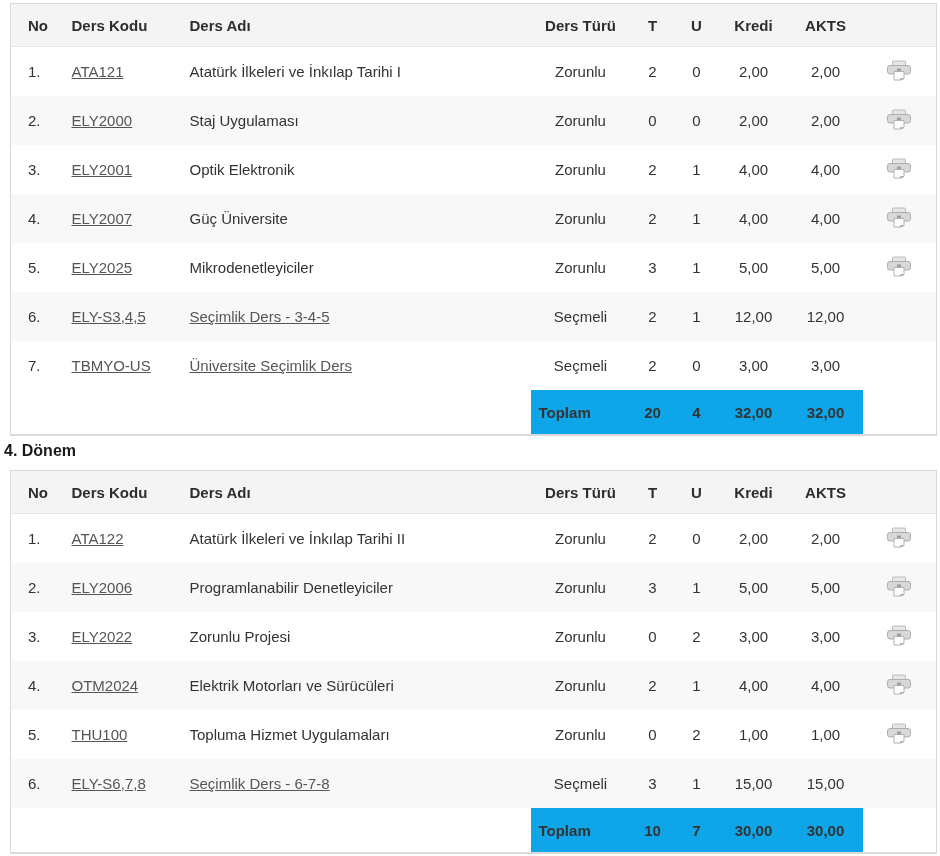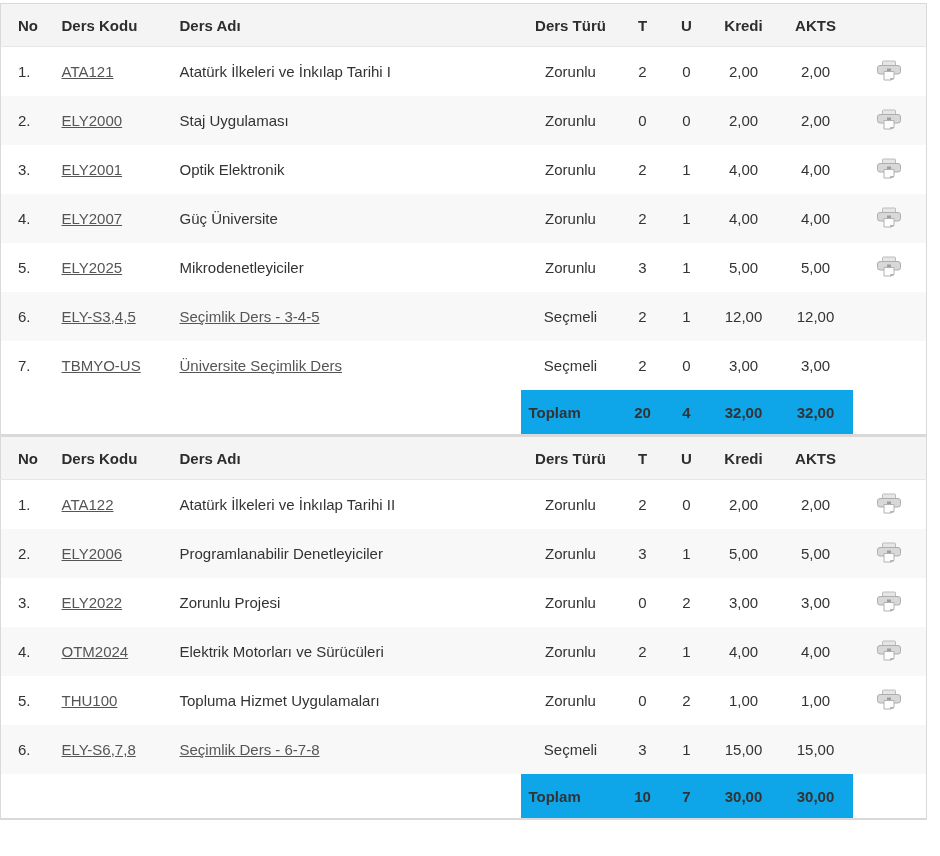--- a/index.html
+++ b/index.html
@@ -1,20 +1,20 @@
 <!DOCTYPE html>
 <html><head>
 <meta charset="utf-8">
 <style>
   html,body{margin:0;padding:0;background:#fff;}
   body{width:940px;font-family:"Liberation Sans",sans-serif;font-size:15px;color:#333;}
   .page{padding-top:3px;}
   .section-title{font-size:16px;font-weight:700;color:#191919;margin:0 0 9px 4px;line-height:20px;}
   section + section .section-title{margin-top:5px;}
-  table.course-table{border-collapse:collapse;table-layout:fixed;width:926px;
+  table.course-table{border-collapse:collapse;table-layout:fixed;width:926px;margin-left:10px;
     border:1px solid #d9d9d9;border-bottom-width:2px;}
   col.w-no{width:52px}col.w-code{width:118px}col.w-name{width:350px}col.w-type{width:100px}
   col.w-t{width:44px}col.w-u{width:44px}col.w-kredi{width:70px}col.w-akts{width:74px}col.w-print{width:74px}
   thead th{background:#f4f4f4;height:40px;font-weight:700;color:#2d2d2d;text-align:left;
     border-bottom:1px solid #e7e7e7;vertical-align:middle;font-size:15px;}
   tbody td{height:47px;vertical-align:middle;}
   tbody tr:nth-of-type(even) td{background:#f8f8f8;}
   tfoot td{height:42px;vertical-align:middle;font-weight:700;color:#333;}
   .c-no{padding-left:17px;}
   .c-code,.c-name{padding-left:9px;}
@@ -221,20 +221,21 @@
           <td class="total-bg c-num">4</td>
           <td class="total-bg c-num">32,00</td>
           <td class="total-bg c-num">32,00</td>
           <td></td>
         </tr>
       </tfoot>
     </table>
   </section>
 
   <section>
+    <h2 class="section-title">4. Dönem</h2>
     <table class="course-table">
       <colgroup>
         <col class="w-no">
           <col class="w-code">
           <col class="w-name">
           <col class="w-type">
         <col class="w-t">
           <col class="w-u">
           <col class="w-kredi">
           <col class="w-akts">

